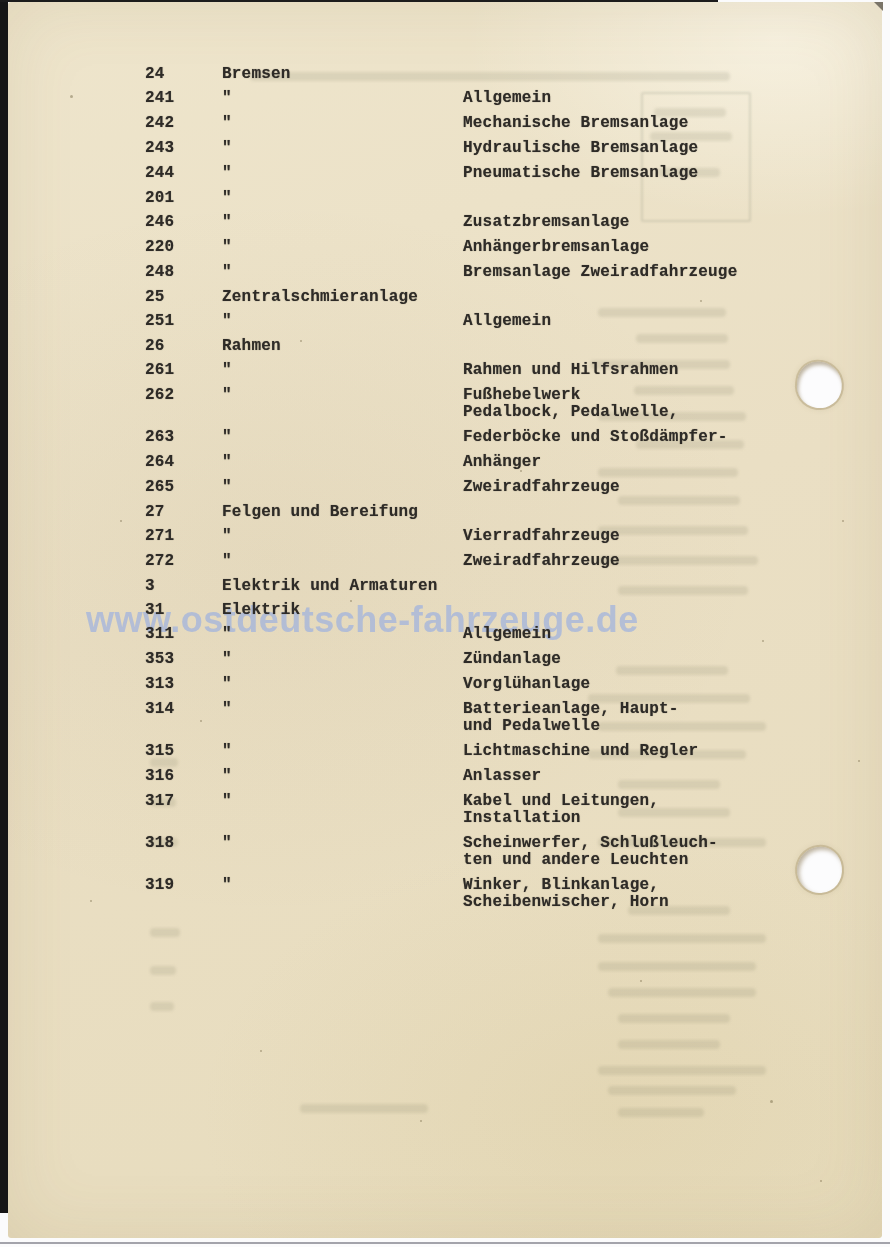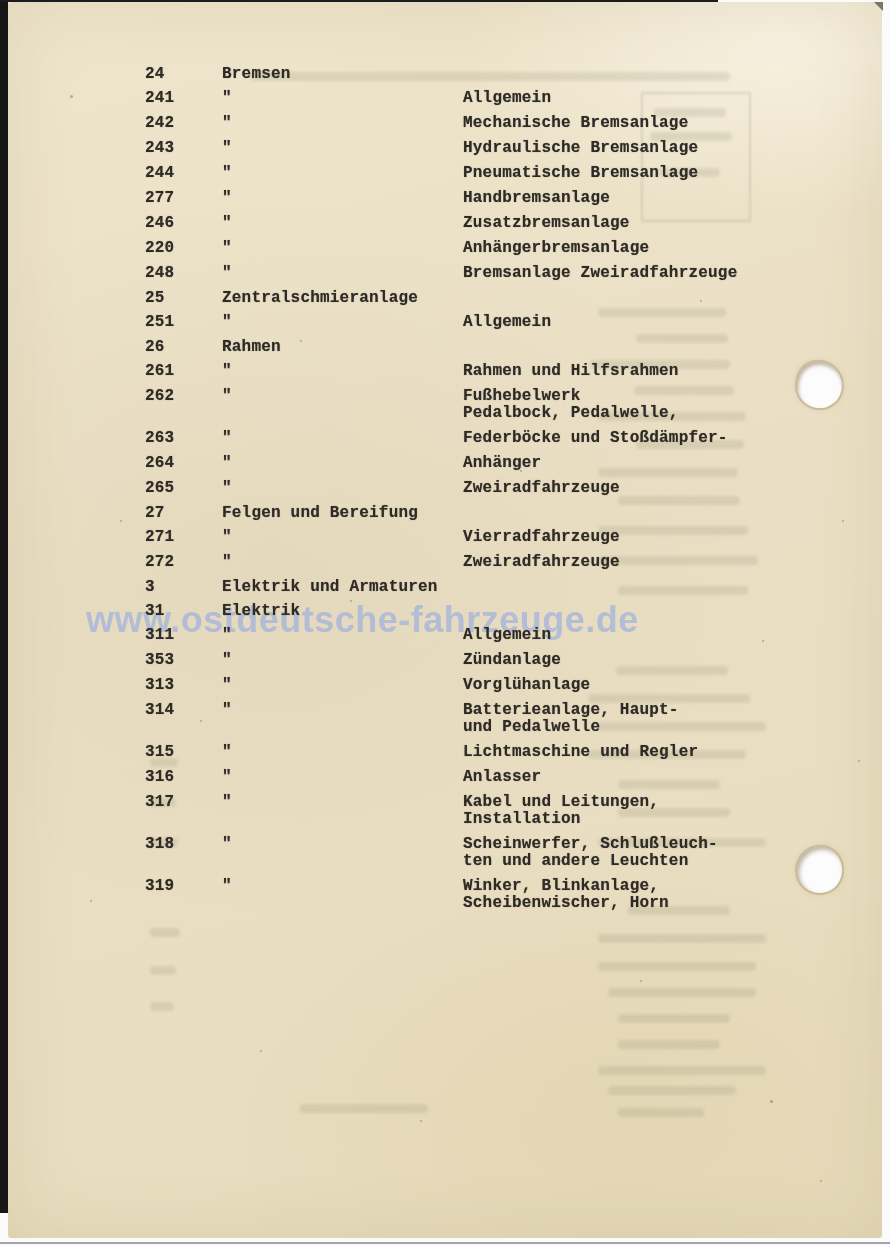--- a/index.html
+++ b/index.html
@@ -145,25 +145,22 @@
           </span>
         </div>
         <div class="row">
           <span class="col-code">244</span>
           <span class="col-category">"</span>
           <span class="col-description">
             <div>Pneumatische Bremsanlage</div>
           </span>
         </div>
         <div class="row">
-          <span class="col-code">277</span>
-          <span class="col-category">"</span>
-          <span class="col-description">
-            <div>Handbremsanlage</div>
-          </span>
+          <span class="col-code">201</span>
+          <span class="col-category">"</span>
         </div>
         <div class="row">
           <span class="col-code">246</span>
           <span class="col-category">"</span>
           <span class="col-description">
             <div>Zusatzbremsanlage</div>
           </span>
         </div>
         <div class="row">
           <span class="col-code">220</span>

